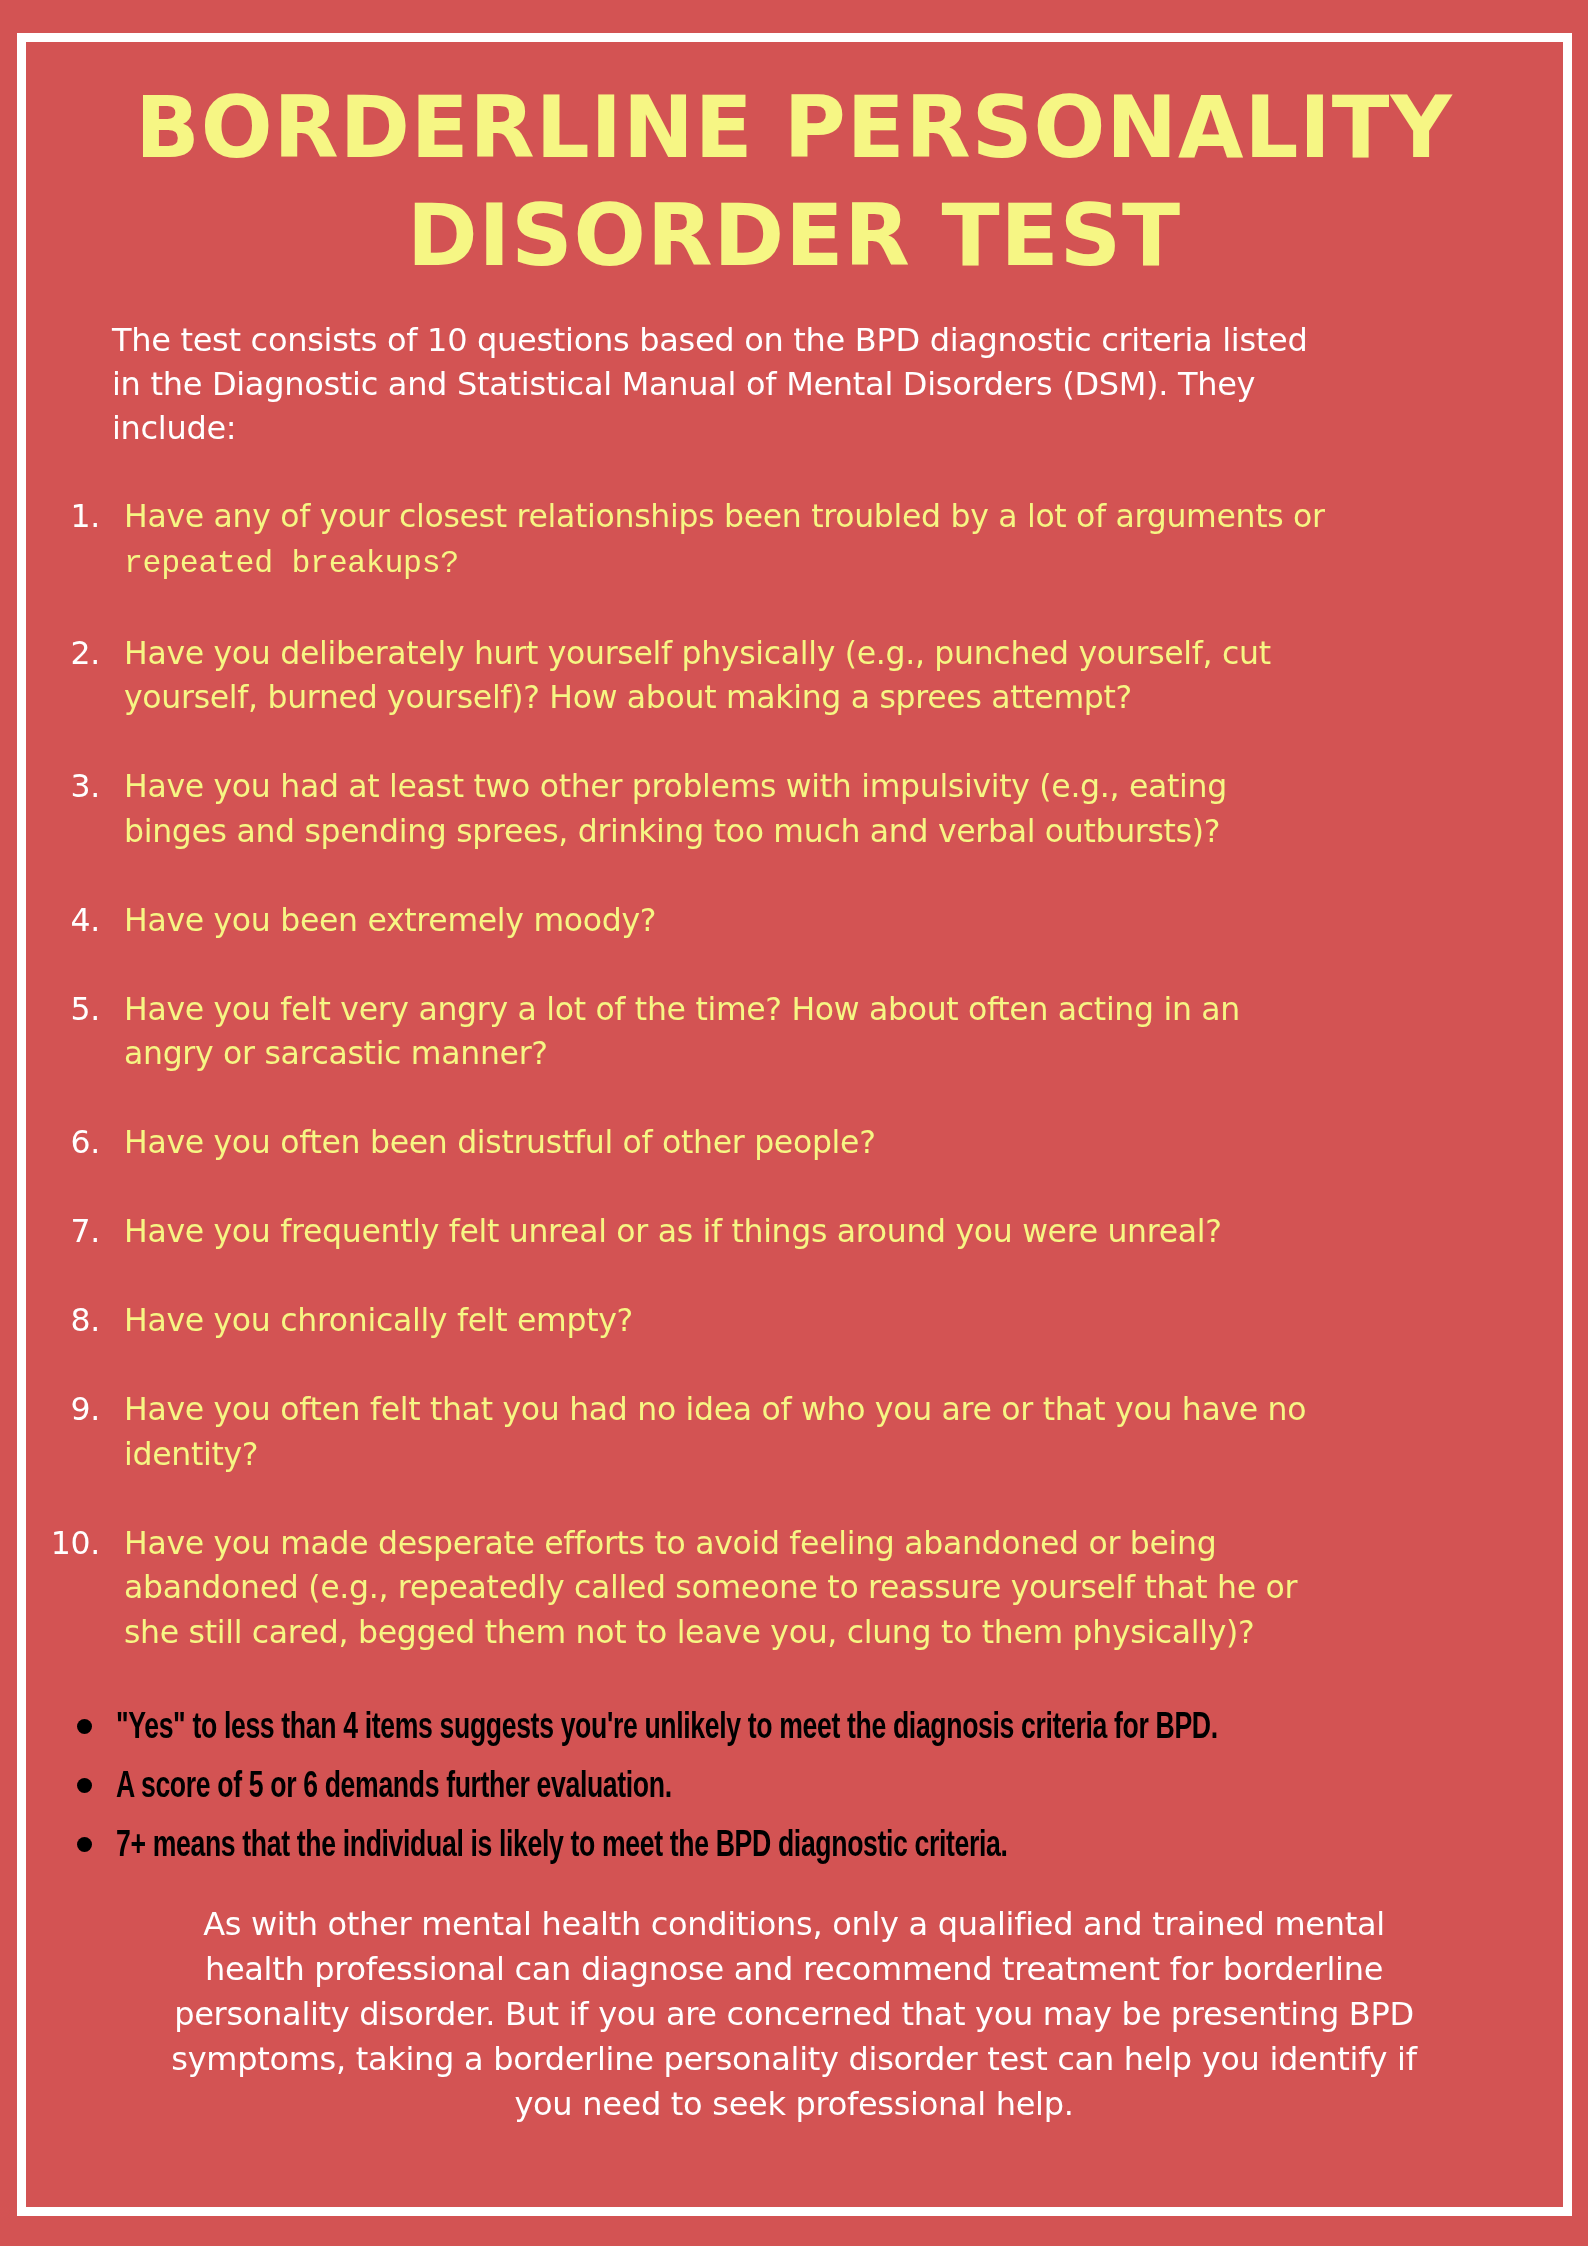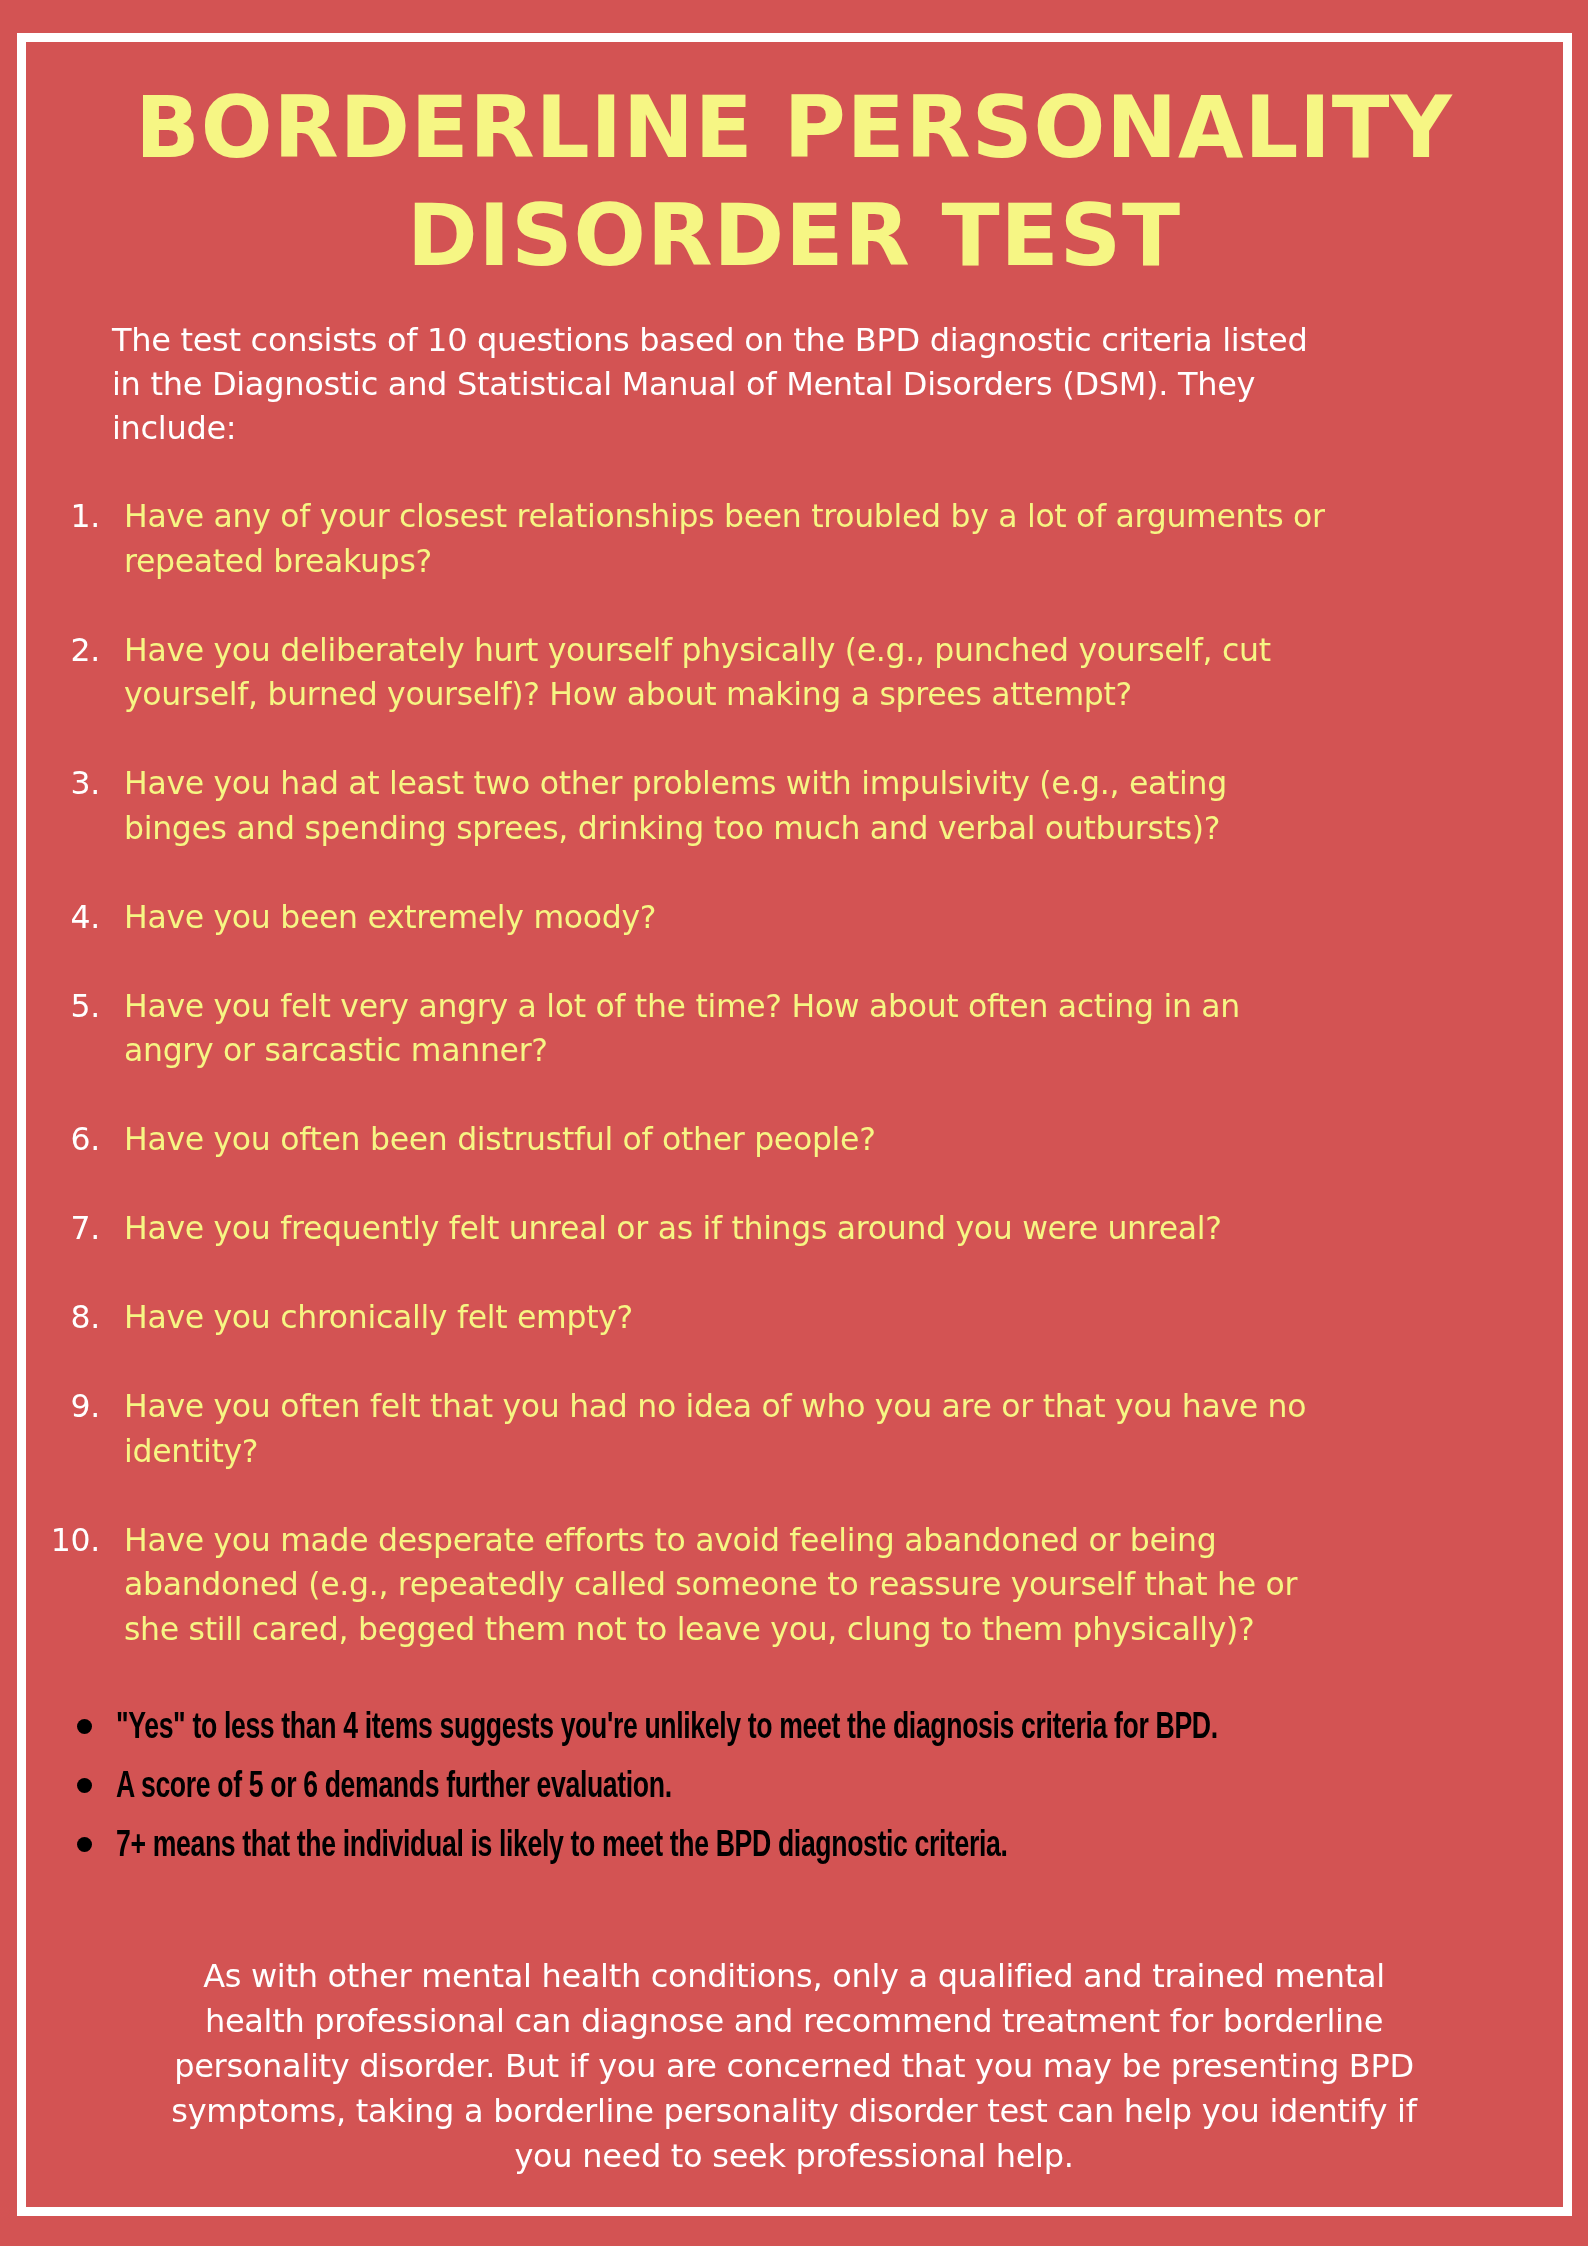--- a/index.html
+++ b/index.html
@@ -117,21 +117,21 @@
       top: 0;
       display: inline-block;
       transform-origin: left center;
       transform: scaleX(0.72);
       letter-spacing: -0.5px;
     }
 
     .closing {
       position: absolute;
       left: 0;
-      top: 1954px;
+      top: 1902px;
       width: 1588px;
       text-align: center;
       color: #FFFFFF;
       font-size: 32px;
       line-height: 45px;
       letter-spacing: -0.3px;
       margin: 0;
     }
     .closing .line { display: block; white-space: nowrap; }
   </style>
@@ -149,21 +149,21 @@
   <span class="line"><span style="white-space: nowrap;">The test consists of 10 questions based on the BPD diagnostic criteria listed</span></span>
   <span class="line"><span style="white-space: nowrap;">in the Diagnostic and Statistical Manual of Mental Disorders (DSM). They</span></span>
   <span class="line"><span style="white-space: nowrap;">include:</span></span>
 </p>
 
 <ol class="questions">
   <li class="q">
     <span class="num">1.</span>
     <span class="text">
       <span class="line"><span style="white-space: nowrap;">Have any of your closest relationships been troubled by a lot of arguments or</span></span>
-      <span class="line"><span style="white-space: nowrap;">repeated breakups?</span></span>
+      <span class="line"><span style="white-space: nowrap; font-family: Liberation Mono, monospace;">repeated breakups?</span></span>
     </span>
   </li>
   <li class="q">
     <span class="num">2.</span>
     <span class="text">
       <span class="line"><span style="white-space: nowrap;">Have you deliberately hurt yourself physically (e.g., punched yourself, cut</span></span>
       <span class="line"><span style="white-space: nowrap;">yourself, burned yourself)? How about making a sprees attempt?</span></span>
     </span>
   </li>
   <li class="q">

